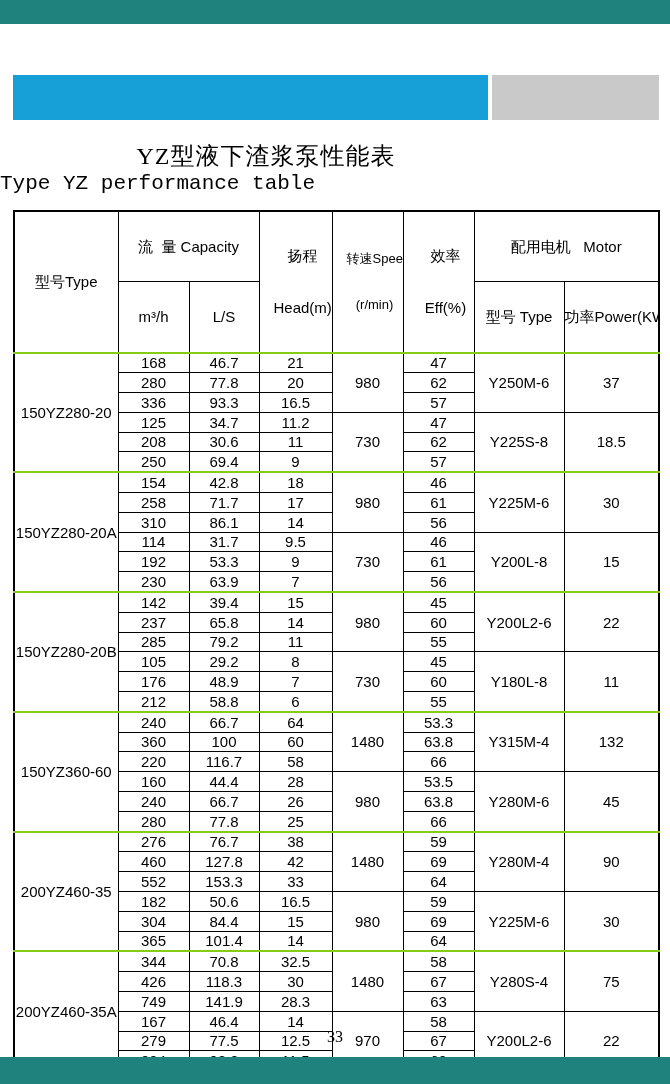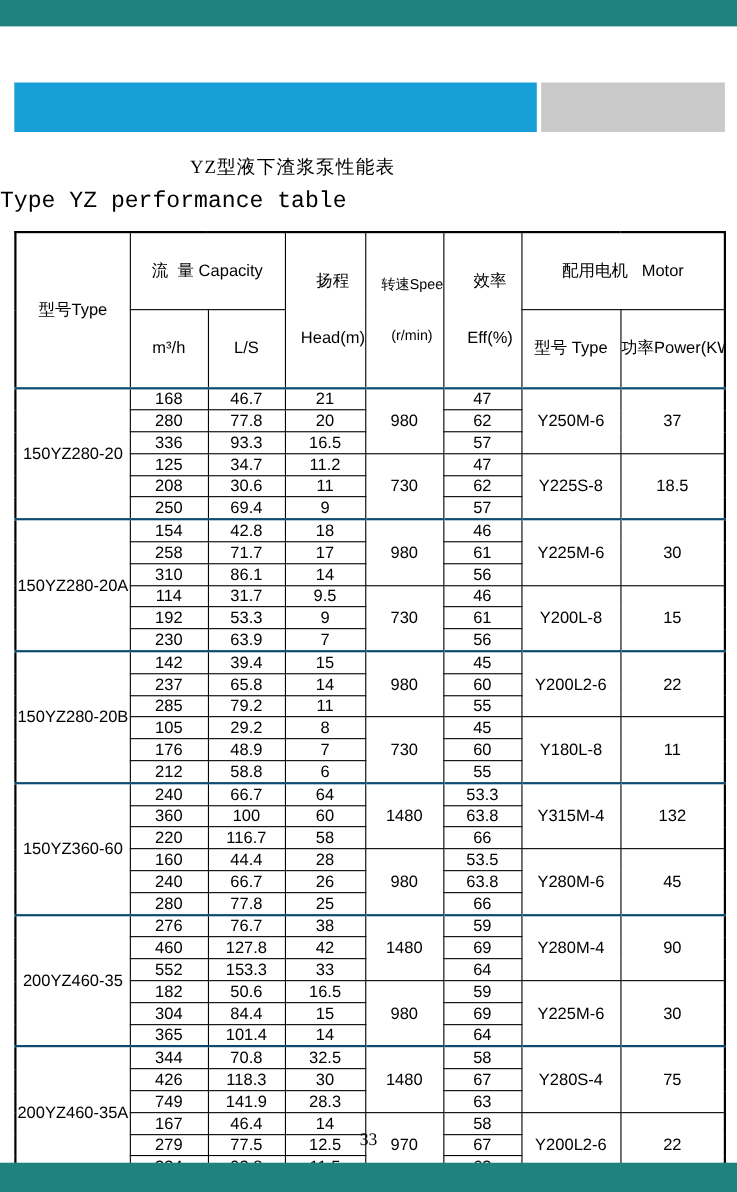--- a/index.html
+++ b/index.html
@@ -9,21 +9,21 @@
     font-family:"Liberation Sans",sans-serif;color:#1a1a1a;overflow:hidden;
   }
   .bar-top{position:absolute;left:0;top:0;width:670px;height:24px;background:#20827c;}
   .bar-bottom{position:absolute;left:0;top:1057px;width:670px;height:27px;background:#20827c;}
   .bar-blue{position:absolute;left:13px;top:75px;width:475px;height:45px;background:#17a0d7;}
   .bar-gray{position:absolute;left:492px;top:75px;width:167px;height:45px;background:#c9c9c9;}
 
   .title-cn{
     position:absolute;left:0;top:140px;width:532px;text-align:center;
     font-family:"Liberation Serif","DejaVu Serif",serif;
-    font-size:17px;letter-spacing:1px;color:#000;
+    font-size:24px;letter-spacing:1px;color:#000;
   }
   .title-en{
     position:absolute;left:0;top:172px;width:670px;text-align:left;
     font-family:"Liberation Mono","DejaVu Sans Mono",monospace;
     font-size:21px;color:#000;
   }
 
   .table-wrap{position:absolute;left:13px;top:210px;}
   table{
     border-collapse:collapse;table-layout:fixed;width:645px;
@@ -33,21 +33,21 @@
     border:1px solid #000;text-align:center;vertical-align:middle;
     padding:0;font-weight:normal;color:#000;white-space:pre;
     font-size:15px;line-height:1.15;overflow:hidden;
   }
   thead th{height:25px;}
   thead{border-bottom:2px solid #000;}
   thead .small{font-size:13px;}
   thead .l{display:block;line-height:1.2;margin-left:14px;}
   tbody td,tbody th{height:18.8px;}
   tbody th.model-cell{font-size:15px;border-right:1px solid #000;}
-  tr.group-start td,tr.group-start th{border-top:2px solid #0c4a6e;}
+  tr.group-start td,tr.group-start th{border-top:2px solid #84cc16;}
   .page-num{
     position:absolute;left:0;top:1028px;width:670px;text-align:center;
     font-family:"Liberation Serif","DejaVu Serif",serif;font-size:16px;color:#000;
   }
 </style>
 </head>
 <body>
 
 <div class="bar-top"></div>
 <div class="bar-blue"></div>

